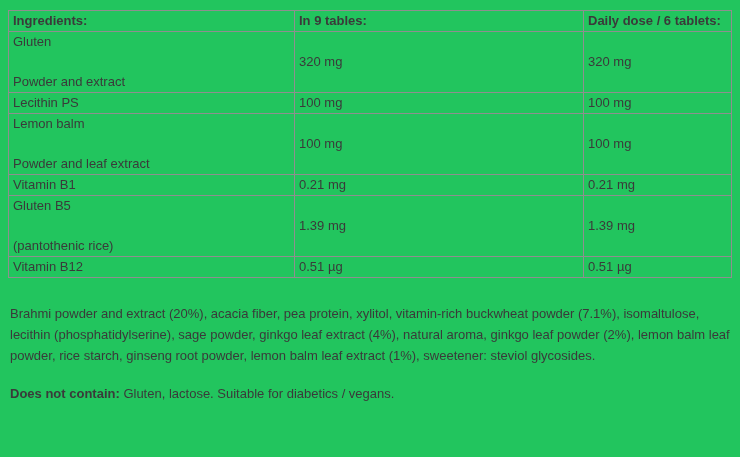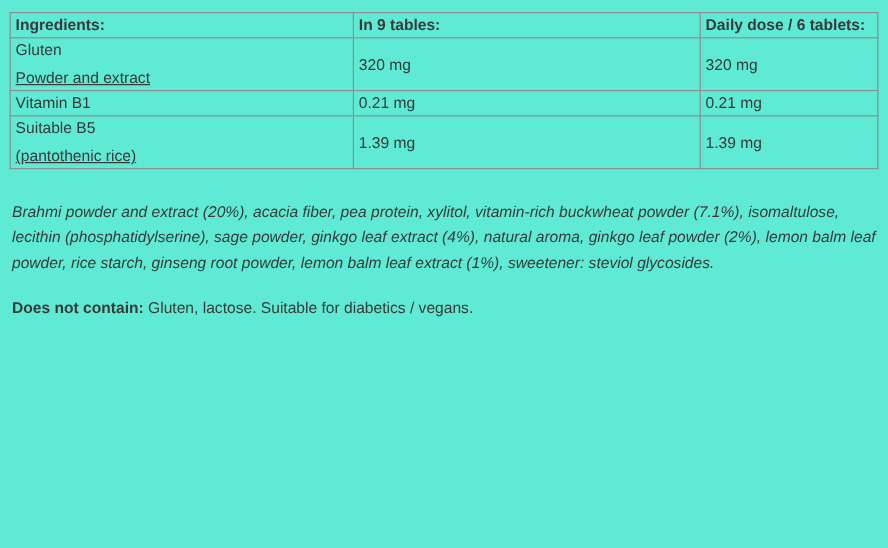--- a/index.html
+++ b/index.html
@@ -7,21 +7,21 @@
     margin: 0;
     background: #ffffff;
     font-family: "Liberation Sans", sans-serif;
     color: #3a3a3a;
     font-size: 13px;
   }
   .page {
     width: 740px;
     height: 457px;
     padding: 10px 8px 0 8px;
-    background: #5eead4;
+    background: #22c55e;
     overflow: hidden;
   }
   table.ingredients {
     border-collapse: collapse;
     width: 723px;
     table-layout: fixed;
   }
   table.ingredients col.c1 { width: 286px; }
   table.ingredients col.c2 { width: 289px; }
   table.ingredients col.c3 { width: 148px; }
@@ -32,27 +32,26 @@
     text-align: left;
     font-size: 13px;
     line-height: 16px;
     vertical-align: middle;
   }
   table.ingredients th {
     font-weight: bold;
     height: 19px;
   }
   td.name-cell { vertical-align: top; }
-  td.name-cell .line2 { margin-top: 7px; text-decoration: underline; }
+  td.name-cell .line2 { margin-top: 24px; }
   td.value-cell { vertical-align: middle; height: 21px; }
   p.composition {
     margin: 25px 0 0 2px;
     max-width: 728px;
     line-height: 21px;
-    font-style: italic;
   }
   p.does-not-contain {
     margin: 17px 0 0 2px;
     line-height: 21px;
   }
   p.does-not-contain strong { font-weight: bold; }
 </style>
 </head>
 <body>
 
@@ -75,32 +74,54 @@
         <tr>
           <td class="name-cell">
             <div class="line1">Gluten</div>
             <div class="line2">Powder and extract</div>
           </td>
           <td class="value-cell">320 mg</td>
           <td class="value-cell">320 mg</td>
         </tr>
         <tr>
           <td class="name-cell">
+            <div class="line1">Lecithin PS</div>
+          </td>
+          <td class="value-cell">100 mg</td>
+          <td class="value-cell">100 mg</td>
+        </tr>
+        <tr>
+          <td class="name-cell">
+            <div class="line1">Lemon balm</div>
+            <div class="line2">Powder and leaf extract</div>
+          </td>
+          <td class="value-cell">100 mg</td>
+          <td class="value-cell">100 mg</td>
+        </tr>
+        <tr>
+          <td class="name-cell">
             <div class="line1">Vitamin B1</div>
           </td>
           <td class="value-cell">0.21 mg</td>
           <td class="value-cell">0.21 mg</td>
         </tr>
         <tr>
           <td class="name-cell">
-            <div class="line1">Suitable B5</div>
+            <div class="line1">Gluten B5</div>
             <div class="line2">(pantothenic rice)</div>
           </td>
           <td class="value-cell">1.39 mg</td>
           <td class="value-cell">1.39 mg</td>
+        </tr>
+        <tr>
+          <td class="name-cell">
+            <div class="line1">Vitamin B12</div>
+          </td>
+          <td class="value-cell">0.51 µg</td>
+          <td class="value-cell">0.51 µg</td>
         </tr>
       </tbody>
   </table>
 
   <p class="composition">Brahmi powder and extract (20%), acacia fiber, pea protein, xylitol, vitamin-rich buckwheat powder (7.1%), isomaltulose, lecithin (phosphatidylserine), sage powder, ginkgo leaf extract (4%), natural aroma, ginkgo leaf powder (2%), lemon balm leaf powder, rice starch, ginseng root powder, lemon balm leaf extract (1%), sweetener: steviol glycosides.</p>
 
   <p class="does-not-contain"><strong>Does not contain:</strong><span> Gluten, lactose. Suitable for diabetics / vegans.</span></p>
 
 </div>
 

